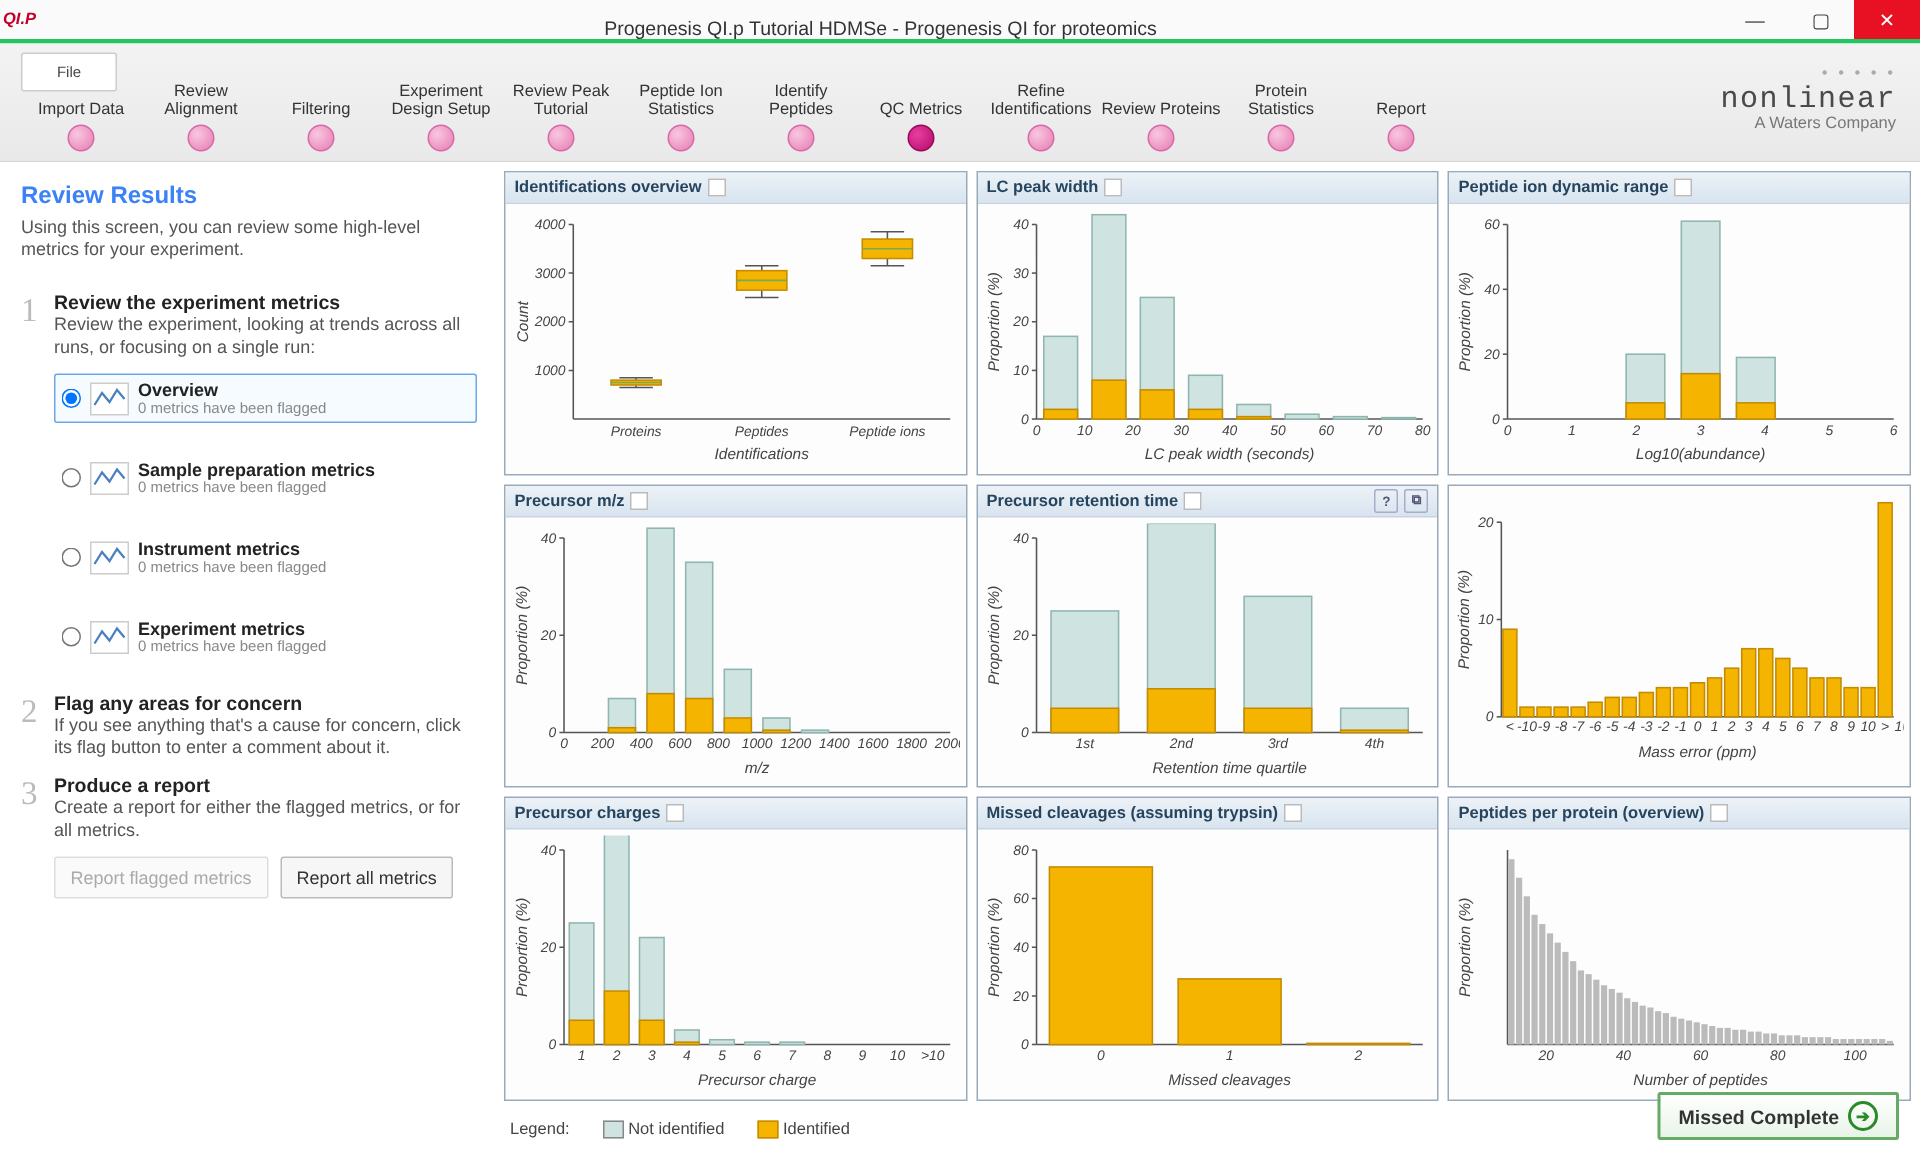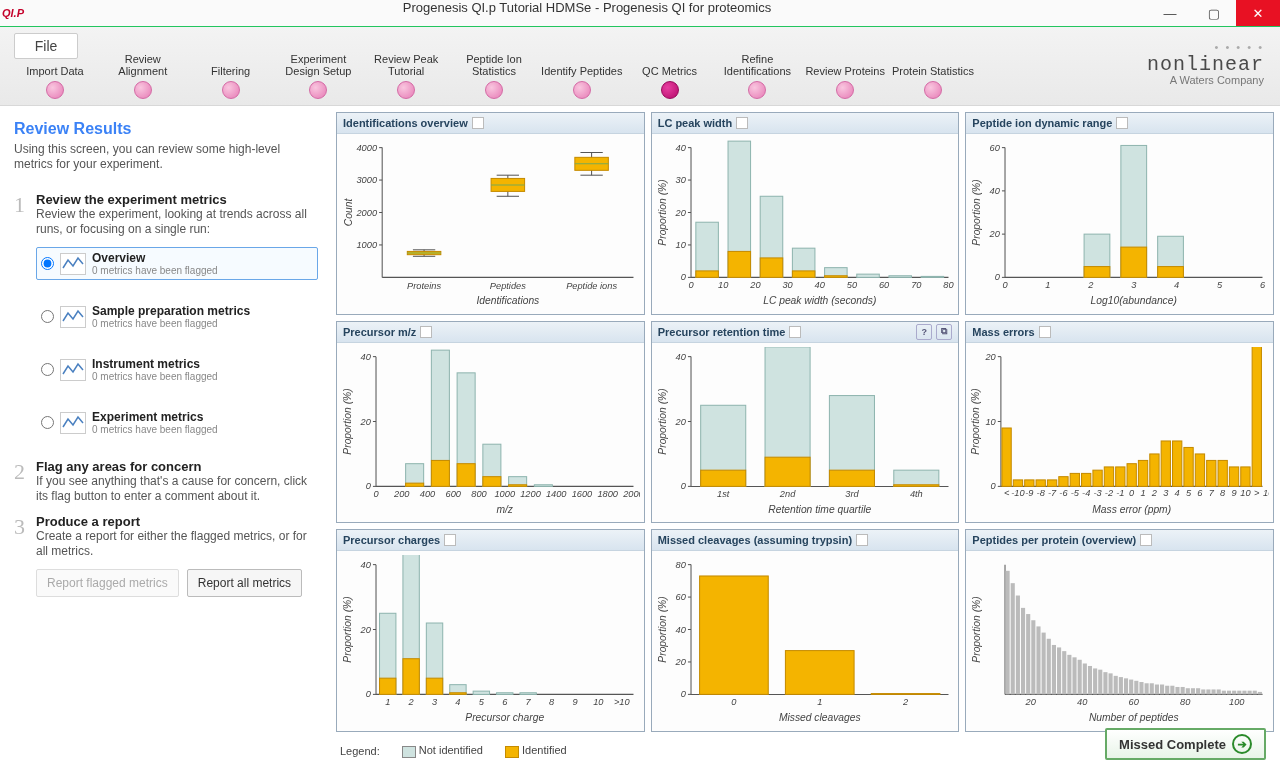--- a/index.html
+++ b/index.html
@@ -1,26 +1,26 @@
 <!DOCTYPE html>
 <html><head>
 <meta charset="utf-8">
 <style>
   html,body{margin:0;padding:0;font-family:"Segoe UI",Tahoma,sans-serif;font-size:12px;color:#333;background:#fff}
   body{width:1280px;height:768px;overflow:hidden}
   
-  .tbar{height:26px;background:#fafafa;border-bottom:1px solid #22c55e;display:flex;align-items:flex-start}
+  .tbar{height:26px;background:#fafafa;border-bottom:3px solid #22c55e;display:flex;align-items:flex-end}
   .tbar .tico{width:26px;height:26px;display:flex;align-items:center;justify-content:center;color:#c4002a;font-weight:bold;font-size:11px;font-style:italic}
   .tbar .ttl{flex:1;text-align:center;font-size:13px;color:#333}
   .tbar .wbtns{display:flex}
   .tbar .wbtn{width:44px;height:26px;display:flex;align-items:center;justify-content:center;font-size:13px;color:#444}
   .tbar .wbtn.close{background:#e81123;color:#fff}
   
   .ribbon{height:78px;background:linear-gradient(#f3f3f3,#e9e9e9);border-bottom:1px solid #d8d8d8;display:flex;position:relative}
-  .filebtn{position:absolute;left:14px;top:6px;width:62px;height:24px;background:#fff;border:1px solid #ccc;border-radius:2px;font-size:14px;display:flex;align-items:center;justify-content:center;color:#444}
+  .filebtn{position:absolute;left:14px;top:6px;width:62px;height:24px;background:#fff;border:1px solid #ccc;border-radius:2px;font-size:10px;display:flex;align-items:center;justify-content:center;color:#444}
   .steps{display:flex;align-items:flex-end;padding:0 14px 6px 14px;width:960px;justify-content:space-between}
   .step{display:flex;flex-direction:column;align-items:center;width:82px}
   .step .lbl{font-size:11px;color:#333;text-align:center;line-height:12px;height:32px;display:flex;align-items:flex-end;justify-content:center;margin-bottom:4px}
   .dot{width:16px;height:16px;border-radius:50%;background:radial-gradient(circle at 35% 35%,#f9c6df,#e67bb5);border:1px solid #d46aa5}
   .dot.cur{background:radial-gradient(circle at 35% 35%,#e73fa0,#b50a6a);border-color:#98075a}
   .brand{position:absolute;right:16px;top:14px;text-align:right;color:#666}
   .brand .nl{font-size:20px;font-family:Liberation Mono, monospace;letter-spacing:1px;color:#4a4a4a}
   .brand .sub{font-size:11px;color:#777;margin-top:-2px}
   .brand .dots{font-size:11px;letter-spacing:2px;color:#aaa}
   
@@ -121,20 +121,24 @@
                <div class="dot"></div>
       </div>
       <div class="step">
         <div class="lbl">Review Proteins</div>
                <div class="dot"></div>
       </div>
       <div class="step">
         <div class="lbl">Protein Statistics</div>
                <div class="dot"></div>
       </div>
+      <div class="step">
+        <div class="lbl">Report</div>
+               <div class="dot"></div>
+      </div>
     </div>
   <div class="brand">
     <div class="dots">• • • • •</div>
     <div class="nl">nonlinear</div>
     <div class="sub">A Waters Company</div>
   </div>
 </div>
 
 <div class="main">
   <div class="side">
@@ -415,25 +419,20 @@
             <rect x="230.875" y="130.425" width="43.75" height="1.5750000000000002" class="bar2"></rect>
             <text x="65.25" y="142" text-anchor="middle" class="tl">1st</text>
             <text x="127.75" y="142" text-anchor="middle" class="tl">2nd</text>
             <text x="190.25" y="142" text-anchor="middle" class="tl">3rd</text>
             <text x="252.75" y="142" text-anchor="middle" class="tl">4th</text>
             <text x="159" y="158" text-anchor="middle" class="al">Retention time quartile</text>
             <text x="10" y="69" text-anchor="middle" class="al" transform="rotate(-90 10 69)">Proportion (%)</text>
           </svg></div>
       </div>
       <div class="card">
-        <div class="hd">
-      <span>Mass errors</span>
-      <span class="flag"></span>
-      <span class="sp"></span>
-    </div>
         <div class="ch"><svg viewBox="0 0 290 160">
             <line x1="30" y1="6" x2="30" y2="132" class="ax"></line>
             <line x1="30" y1="132" x2="284" y2="132" class="ax"></line>
             <line x1="27" y1="132" x2="30" y2="132" class="tick"></line>
             <text x="25" y="135" text-anchor="end" class="tl">0</text>
             <line x1="27" y1="69" x2="30" y2="69" class="tick"></line>
             <text x="25" y="72" text-anchor="end" class="tl">10</text>
             <line x1="27" y1="6" x2="30" y2="6" class="tick"></line>
             <text x="25" y="9" text-anchor="end" class="tl">20</text>
             <rect x="31" y="75.3" width="9.043478260869565" height="56.7" class="bar2"></rect>

